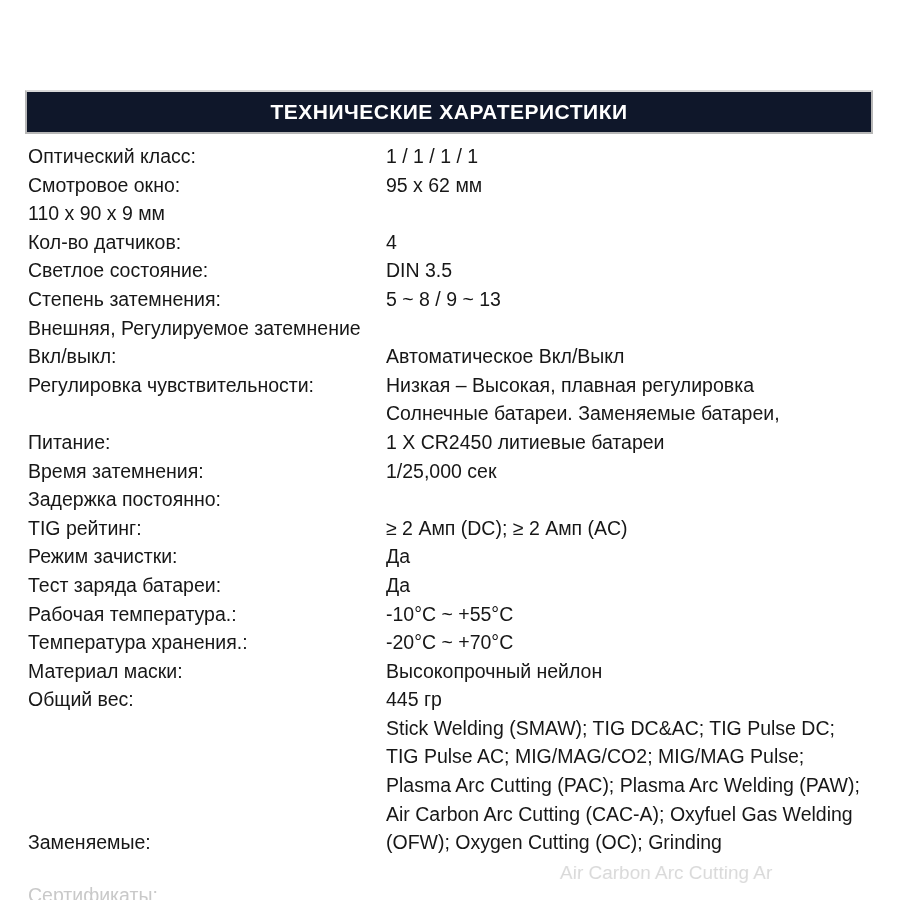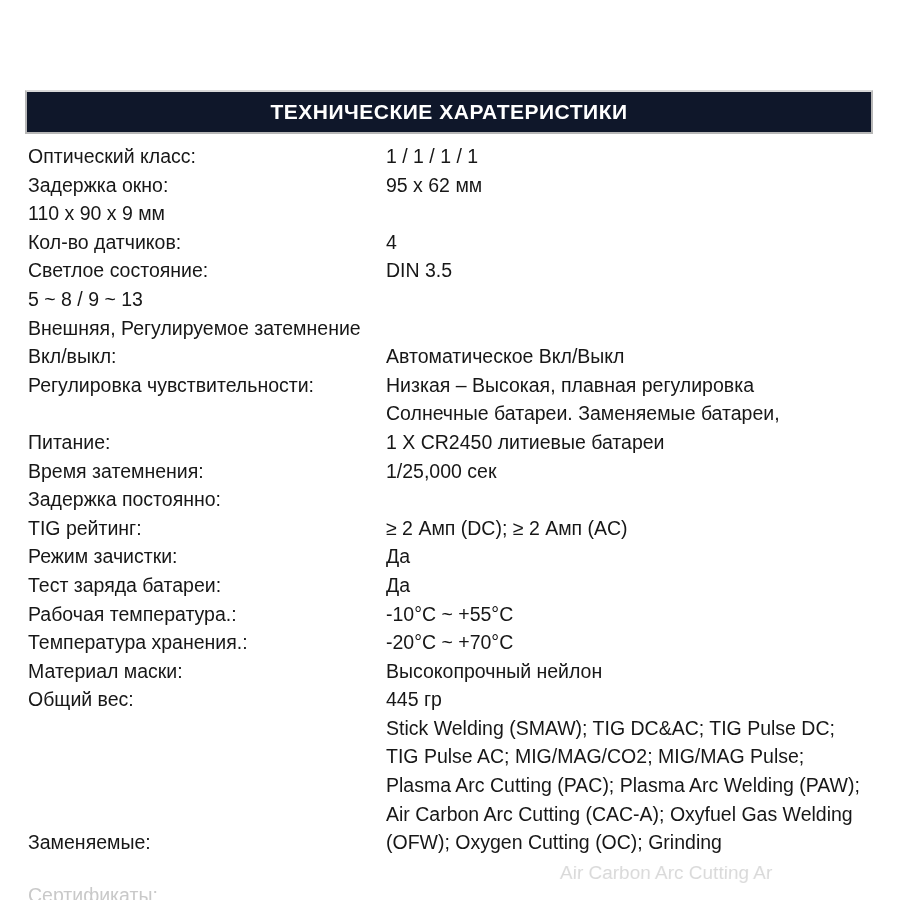--- a/index.html
+++ b/index.html
@@ -86,35 +86,36 @@
   <div class="header-bar">
     <span class="title">ТЕХНИЧЕСКИЕ ХАРАТЕРИСТИКИ</span>
   </div>
 
   <div class="spec-table">
     <div class="spec-row">
       <span class="spec-label">Оптический класс:</span>
       <span class="spec-value">1 / 1 / 1 / 1</span>
     </div>
     <div class="spec-row">
-      <span class="spec-label">Задержка окно:</span>
+      <span class="spec-label">Смотровое окно:</span>
       <span class="spec-value">95 x 62 мм</span>
     </div>
     <div class="spec-row">
       <span class="spec-value">110 x 90 x 9 мм</span>
     </div>
     <div class="spec-row">
       <span class="spec-label">Кол-во датчиков:</span>
       <span class="spec-value">4</span>
     </div>
     <div class="spec-row">
       <span class="spec-label">Светлое состояние:</span>
       <span class="spec-value">DIN 3.5</span>
     </div>
     <div class="spec-row">
+      <span class="spec-label">Степень затемнения:</span>
       <span class="spec-value">5 ~ 8 / 9 ~ 13</span>
     </div>
     <div class="spec-row">
       <span class="spec-value">Внешняя, Регулируемое затемнение</span>
     </div>
     <div class="spec-row">
       <span class="spec-label">Вкл/выкл:</span>
       <span class="spec-value">Автоматическое Вкл/Выкл</span>
     </div>
     <div class="spec-row">

